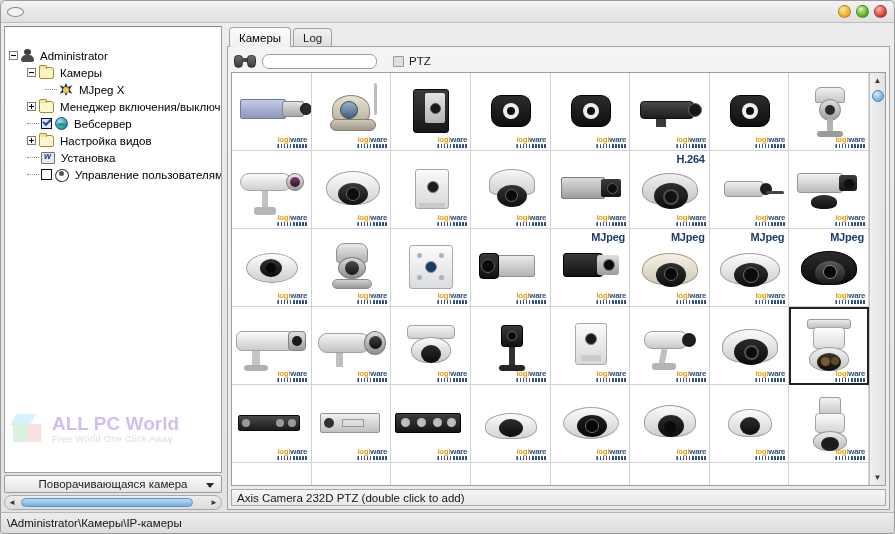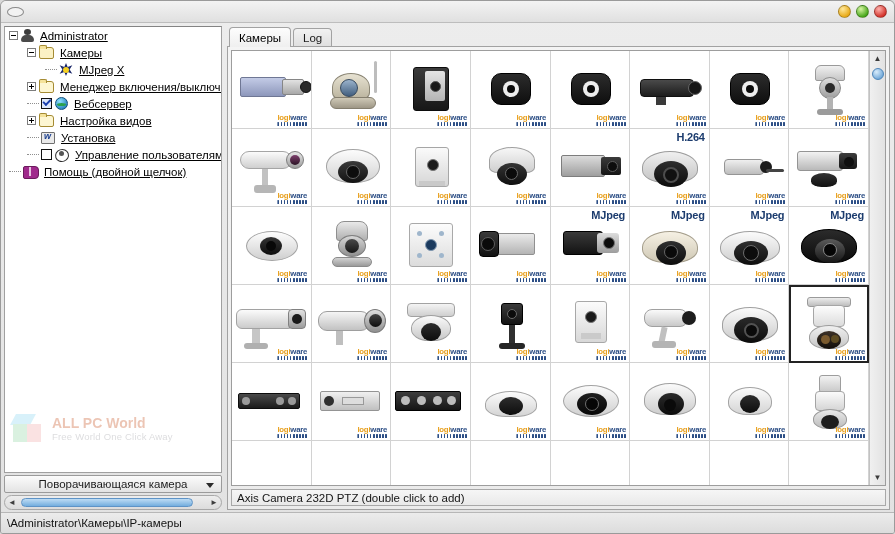--- a/index.html
+++ b/index.html
@@ -70,22 +70,21 @@
     padding: 2px 3px 2px 3px;
     display: flex; flex-direction: column;
   }
   #tree {
     flex: 1 1 auto;
     background: #fff;
     border: 1px solid #a0a0a0;
     border-top-color: #848484;
     position: relative;
     overflow: hidden;
-    padding: 0 0 0 0;
-    text-decoration: underline;
+    padding: 20px 0 0 0;
   }
   .tnode {
     position: relative;
     height: 17px;
     display: flex; align-items: center;
     white-space: nowrap;
     font-size: 11.5px; color: #000;
   }
   .tnode .lbl { padding: 0 2px; line-height: 14px; }
   .tnode.sel .lbl {
@@ -228,21 +227,21 @@
   }
   #wm-cube .f2 {
     position: absolute; left: 2px; top: 12px; width: 14px; height: 18px;
     background: #86d49a;
   }
   #wm-cube .f3 {
     position: absolute; left: 16px; top: 12px; width: 14px; height: 18px;
     background: #f0a0a0;
   }
   #wm-text { line-height: 1.15; }
-  #wm-title { font-size: 14px; font-weight: bold; color: #c2410c; }
+  #wm-title { font-size: 19px; font-weight: bold; color: #6d28d9; }
   #wm-sub { font-size: 9.5px; color: #8d8d94; letter-spacing: .2px; }
 
   #left-bottom { flex: 0 0 auto; padding-top: 2px; }
   #combo {
     height: 18px; border: 1px solid #9b9b9b;
     background: linear-gradient(#fbfbfb, #e3e3e3);
     border-radius: 2px;
     display: flex; align-items: center; justify-content: center;
     position: relative; font-size: 11.5px; color: #1c1c1c;
   }
@@ -486,26 +485,20 @@
               <div class="ico ic-setup"></div>
               <span class="lbl">Установка</span>
             </div>
             <div class="tnode">
               <div class="spacer" style="width: 22px;"></div>
               <div class="dots"></div>
               <div class="cbox"></div>
               <div class="ico ic-users2"></div>
               <span class="lbl">Управление пользователям</span>
             </div>
-            <div class="tnode">
-              <div class="spacer" style="width: 4px;"></div>
-              <div class="dots"></div>
-              <div class="ico ic-help"></div>
-              <span class="lbl">Помощь (двойной щелчок)</span>
-            </div>
           </div>
         <div id="watermark">
           <div id="wm-cube">
             <div class="f1"></div>
               <div class="f2"></div>
               <div class="f3"></div>
           </div>
           <div id="wm-text">
             <div id="wm-title">ALL PC World</div>
             <div id="wm-sub">Free World One Click Away</div>
@@ -531,20 +524,32 @@
       <div id="tabs">
           <div class="tab active">
             <span>Камеры</span>
           </div>
           <div class="tab">
             <span>Log</span>
           </div>
         </div>
 
       <div id="tabpanel">
+        <div id="toolbar">
+          <div id="binocs">
+            <div class="bl"></div>
+              <div class="bridge"></div>
+              <div class="br"></div>
+          </div>
+          <input id="searchfield" type="text" placeholder="" style="">
+          <div id="ptzwrap">
+            <div id="ptzbox"></div>
+            <div id="ptzlabel">PTZ</div>
+          </div>
+        </div>
 
         <div id="gridwrap">
           <div id="grid">
               <div class="cell">
                 <div class="cam">
                   <div style="left:8px;top:26px;width:46px;height:20px;background:linear-gradient(#c3cbe6,#8d97bb);border-radius:2px;border:1px solid #6f7794;"></div>
                   <div style="left:50px;top:28px;width:22px;height:16px;background:linear-gradient(#e2e2e2,#a8a8a8);border-radius:2px;border:1px solid #868686;"></div>
                   <div style="left:68px;top:30px;width:12px;height:12px;background:#2b2b2b;border-radius:50%;border:1px solid #111;"></div>
                 </div>
                 <div class="wmk">

